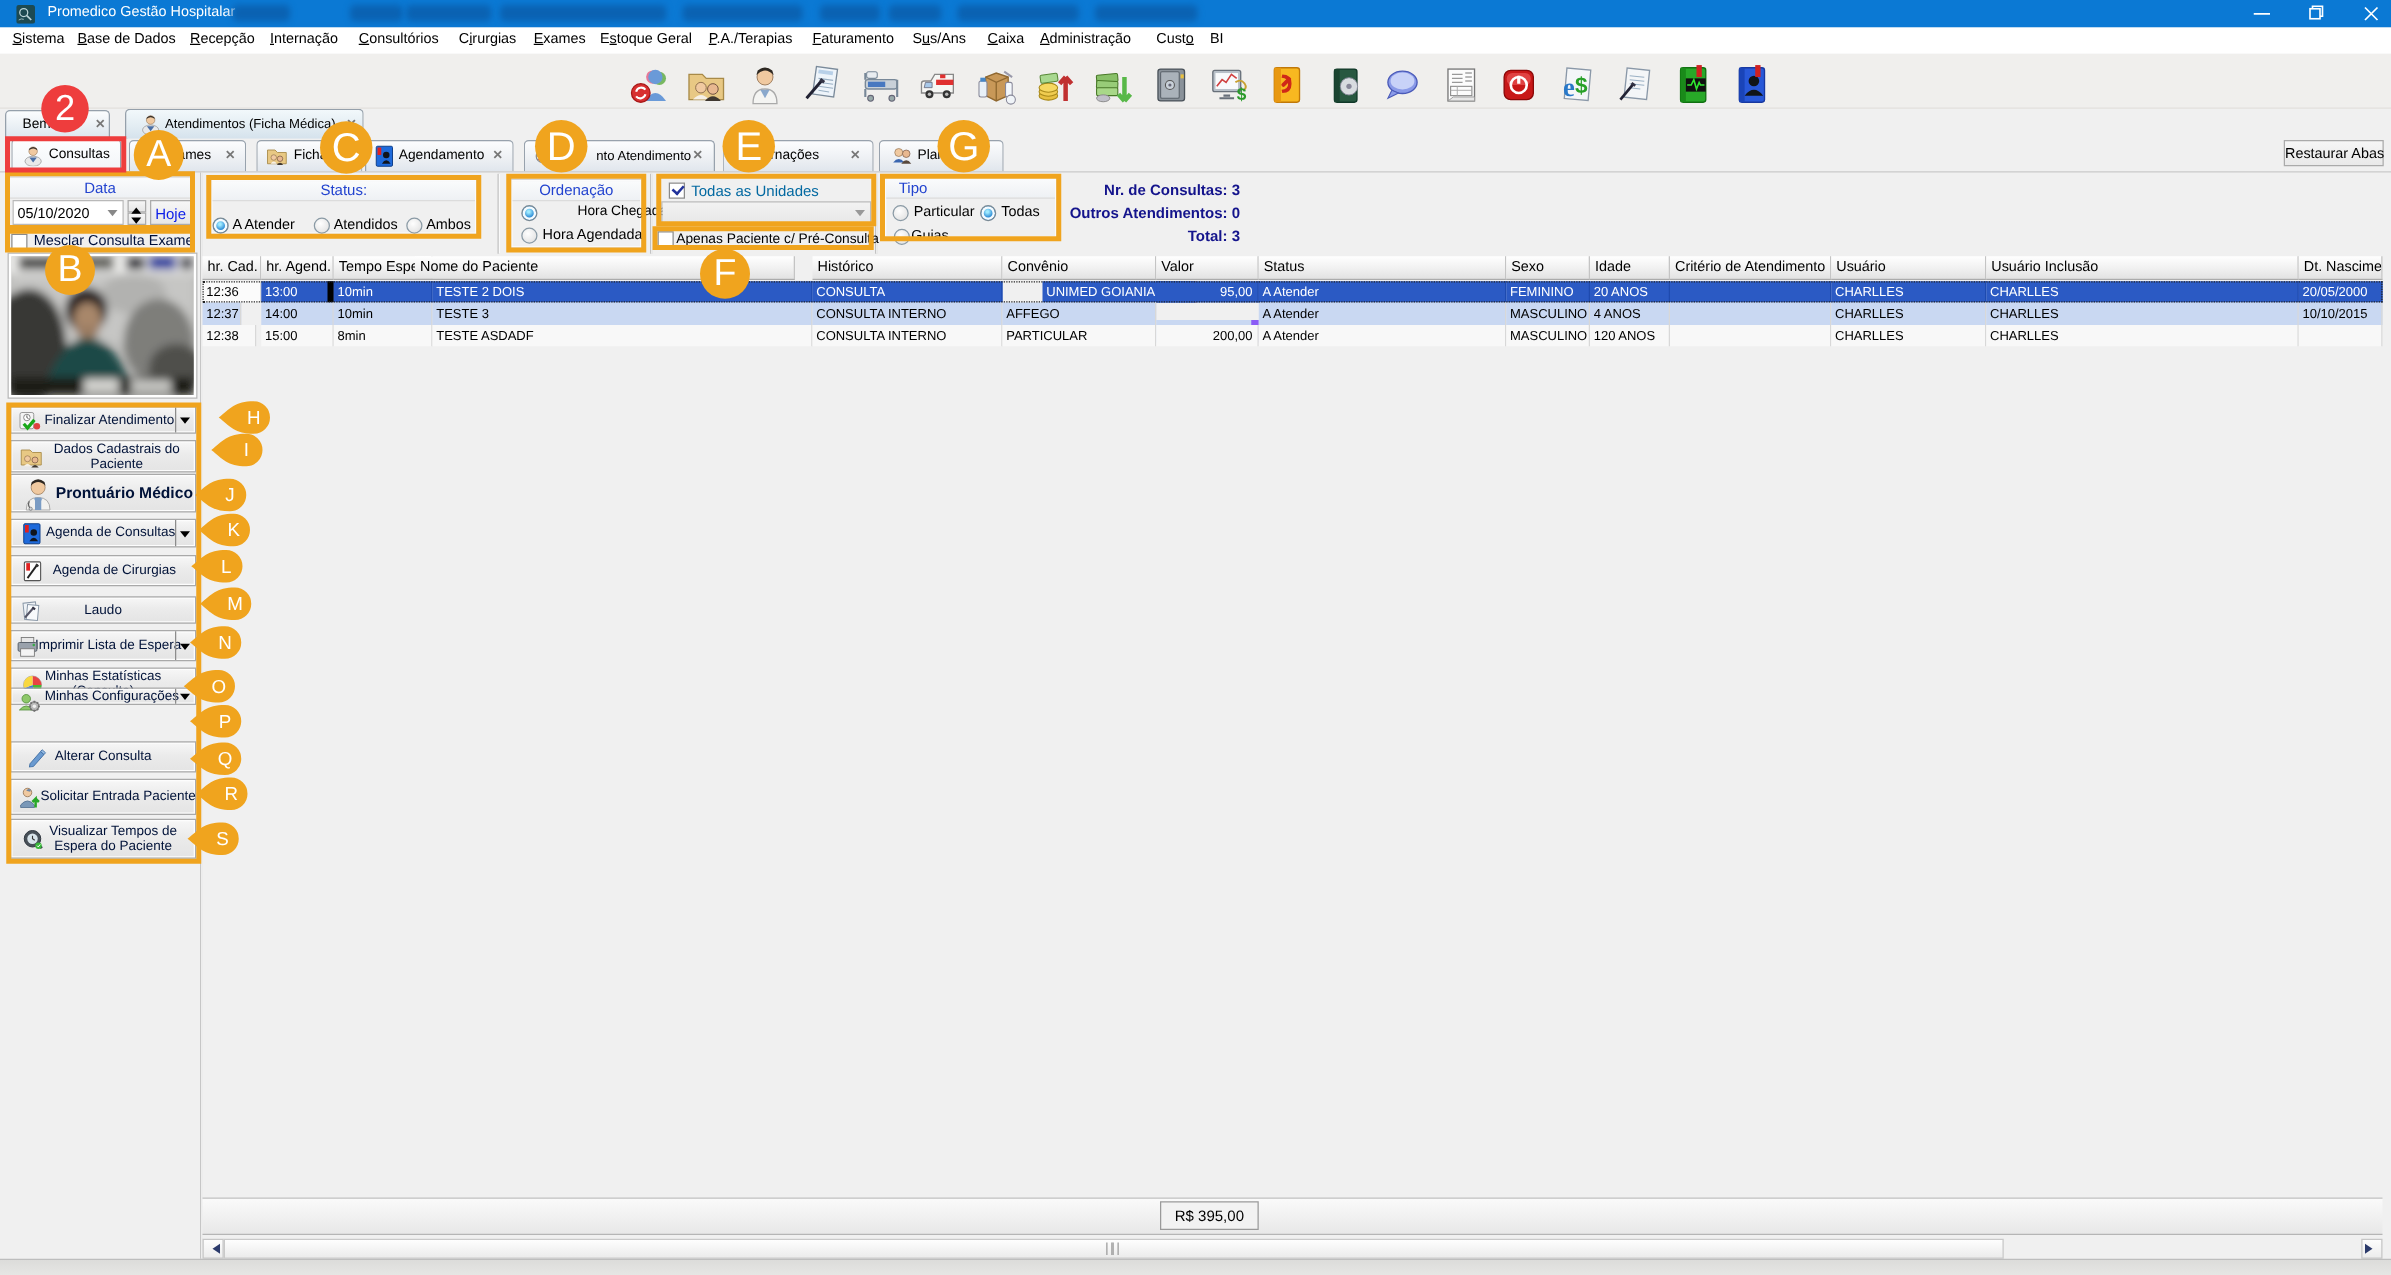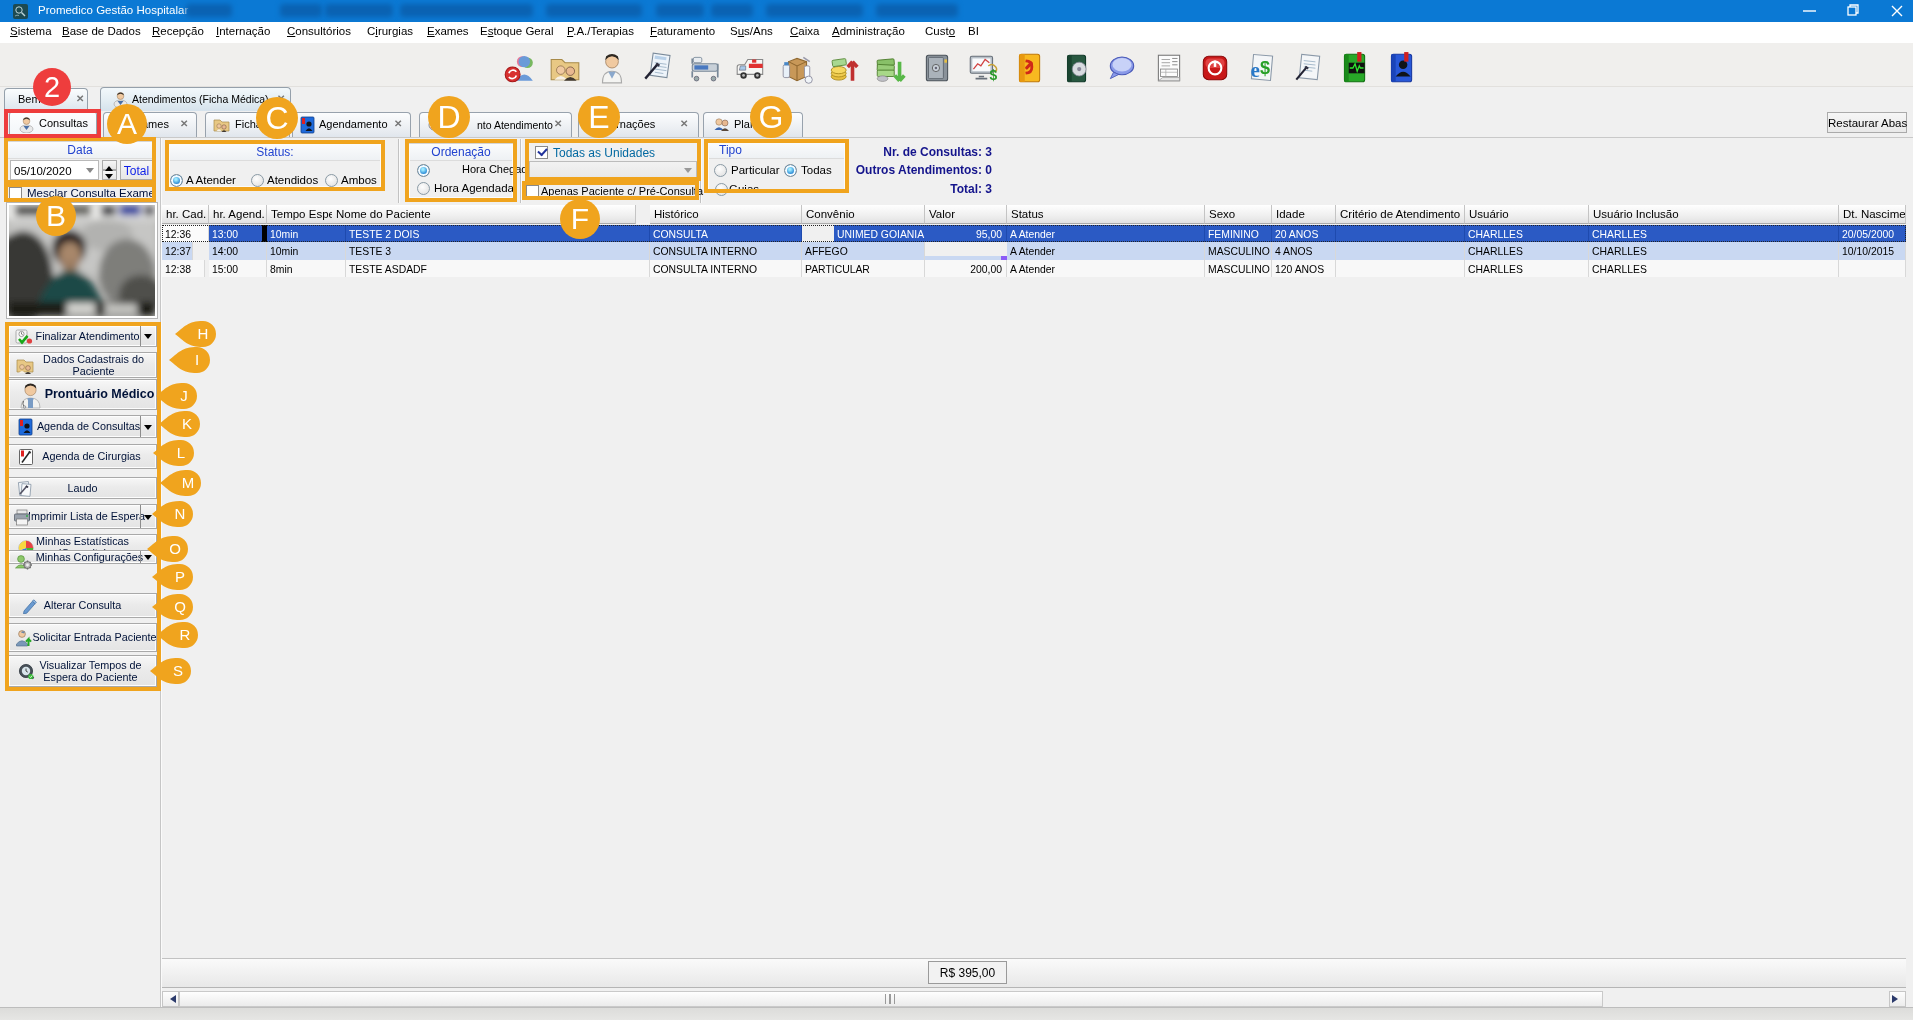--- a/index.html
+++ b/index.html
@@ -337,21 +337,21 @@
 <div class="grp" style="left:5px;top:141px;width:150px;height:42px;">
   <div class="grphead" style="text-align:center;">Data</div>
 </div>
 <div class="abs" style="left:10px;top:160px;width:89px;height:20px;background:#fff;border:1px solid #b9b9b9;font-size:11.5px;padding:4px 0 0 3px;">05/10/2020<span style="position:absolute;right:4px;top:7px;border:4px solid transparent;border-top:5px solid #888;"></span></div>
 <div class="abs" style="left:102px;top:160px;width:15px;height:20px;">
  <div style="position:absolute;left:0;top:0;width:15px;height:10px;background:linear-gradient(#f6f6f6,#e6e6e6);border:1px solid #ababab;"></div>
  <div style="position:absolute;left:0;top:10px;width:15px;height:10px;background:linear-gradient(#f6f6f6,#e6e6e6);border:1px solid #ababab;"></div>
  <div style="position:absolute;left:3px;top:2px;border:4px solid transparent;border-bottom:5px solid #000;"></div>
  <div style="position:absolute;left:3px;top:14px;border:4px solid transparent;border-top:5px solid #000;"></div>
 </div>
-<div class="abs" style="left:120px;top:160px;width:33px;height:20px;background:linear-gradient(#f6f6f6,#e7e7e7);border:1px solid #ababab;color:#0c1ee8;font-size:12px;text-align:center;padding-top:3px;">Total</div>
+<div class="abs" style="left:120px;top:160px;width:33px;height:20px;background:linear-gradient(#f6f6f6,#e7e7e7);border:1px solid #ababab;color:#0c1ee8;font-size:12px;text-align:center;padding-top:3px;">Hoje</div>
 <div class="chk" style="left:9px;top:187px;"></div>
 <div class="abs" style="left:27px;top:187px;font-size:11.5px;color:#00103a;">Mesclar Consulta Exame</div>
 
 <div class="abs" style="left:6px;top:202px;width:152px;height:117px;background:#fff;border:1px solid #b5b5b5;padding:2px;">
 <svg width="146" height="111" viewBox="0 0 146 111">
  <defs>
         <filter id="bl" x="-20%" y="-20%" width="140%" height="140%">
           <feGaussianBlur stdDeviation="3.5"></feGaussianBlur>
         </filter>
       </defs>

